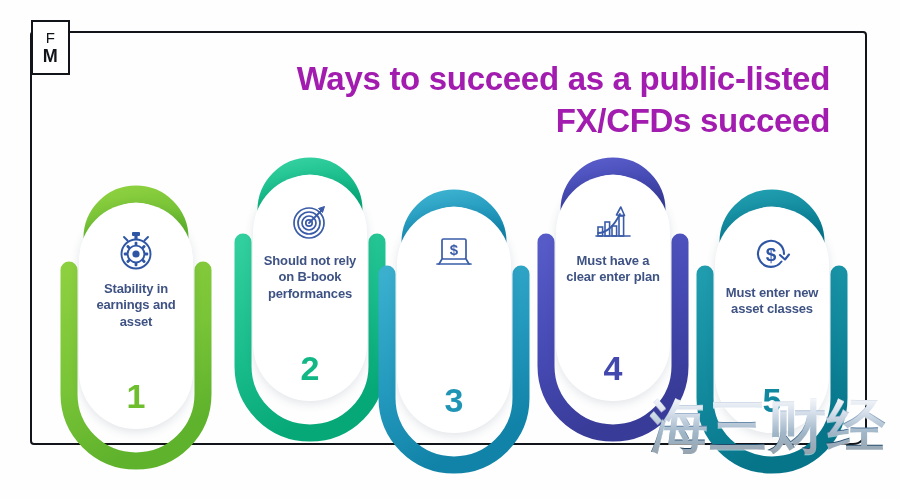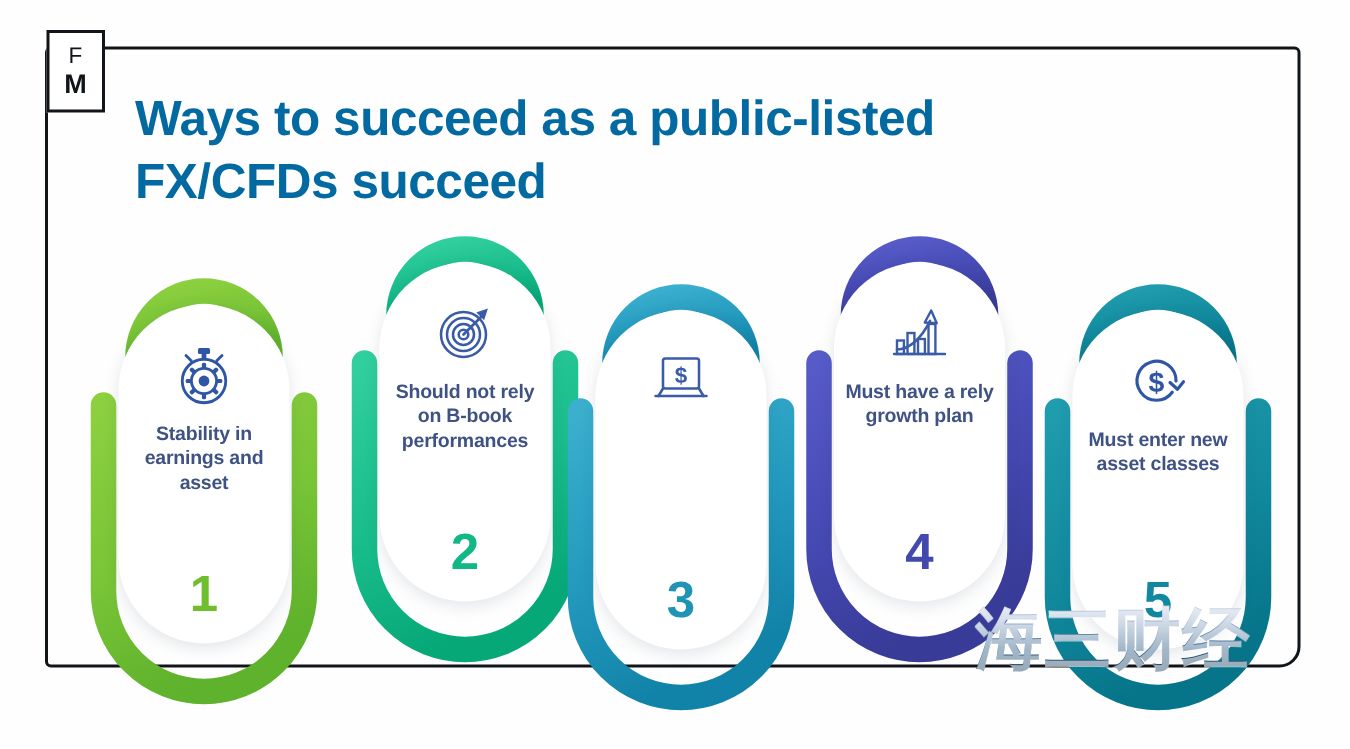--- a/index.html
+++ b/index.html
@@ -66,22 +66,22 @@
     font-weight: 700;
     letter-spacing: .5px;
   }
 
   
   .title {
     position: absolute;
     left: 90px;
     top: 58px;
     width: 740px;
-    text-align: left;
-    color: #0369a1;
+    text-align: right;
+    color: #a21caf;
     font-size: 33px;
     font-weight: 700;
     line-height: 1.26;
     letter-spacing: -0.3px;
   }
   .title-line { display: block; }
 
   
   .cards {
     position: absolute;
@@ -161,21 +161,21 @@
   .wm-cn {
     position: absolute;
     left: 650px;
     top: 398px;
     width: 245px;
     height: 56px;
     z-index: 8;
     pointer-events: none;
   }
   .wm-cn-text {
-    font-size: 45px;
+    font-size: 58px;
     font-weight: 700;
     line-height: 56px;
     letter-spacing: 1px;
     font-family: "DejaVu Sans", sans-serif;
     background: linear-gradient(180deg, #e9edf4 0%, #9fb4cf 28%, #2f5f86 62%, #17364f 100%);
     -webkit-background-clip: text;
     background-clip: text;
     color: transparent;
     -webkit-text-fill-color: transparent;
     text-shadow: 0 1px 0 rgba(255,255,255,0.55);
@@ -332,21 +332,21 @@
           <svg width="42" height="40" viewBox="0 0 42 40" fill="none" stroke="#3a5ca8" stroke-width="1.6">
             <path d="M 4 34 L 38 34" stroke-linecap="round"></path>
             <rect x="6" y="25" width="4.6" height="9"></rect>
             <rect x="13" y="20" width="4.6" height="14"></rect>
             <rect x="20" y="24" width="4.6" height="10"></rect>
             <rect x="27" y="14" width="4.6" height="20"></rect>
             <path d="M 6 31 C 14 31 22 24 28 12" stroke-width="1.8" stroke-linecap="round"></path>
             <path d="M 24.5 13 L 28.8 5 L 32.5 13.5 Z" fill="none" stroke-width="1.6" stroke-linejoin="round"></path>
           </svg>
         </div>
-        <div class="card-text">Must have a rely growth plan</div>
+        <div class="card-text">Must have a clear enter plan</div>
         <div class="card-num" style="color:#4348ae;">4</div>
       </div>
     </div>
 
     <div class="card" style="left:668px; top:36px;">
       <div class="ring">
         <svg width="148" height="248" viewBox="0 0 148 248">
           <defs>
             <linearGradient id="g5" x1="0" y1="0" x2="0.35" y2="1">
               <stop offset="0%" stop-color="#1f9cae"></stop>

